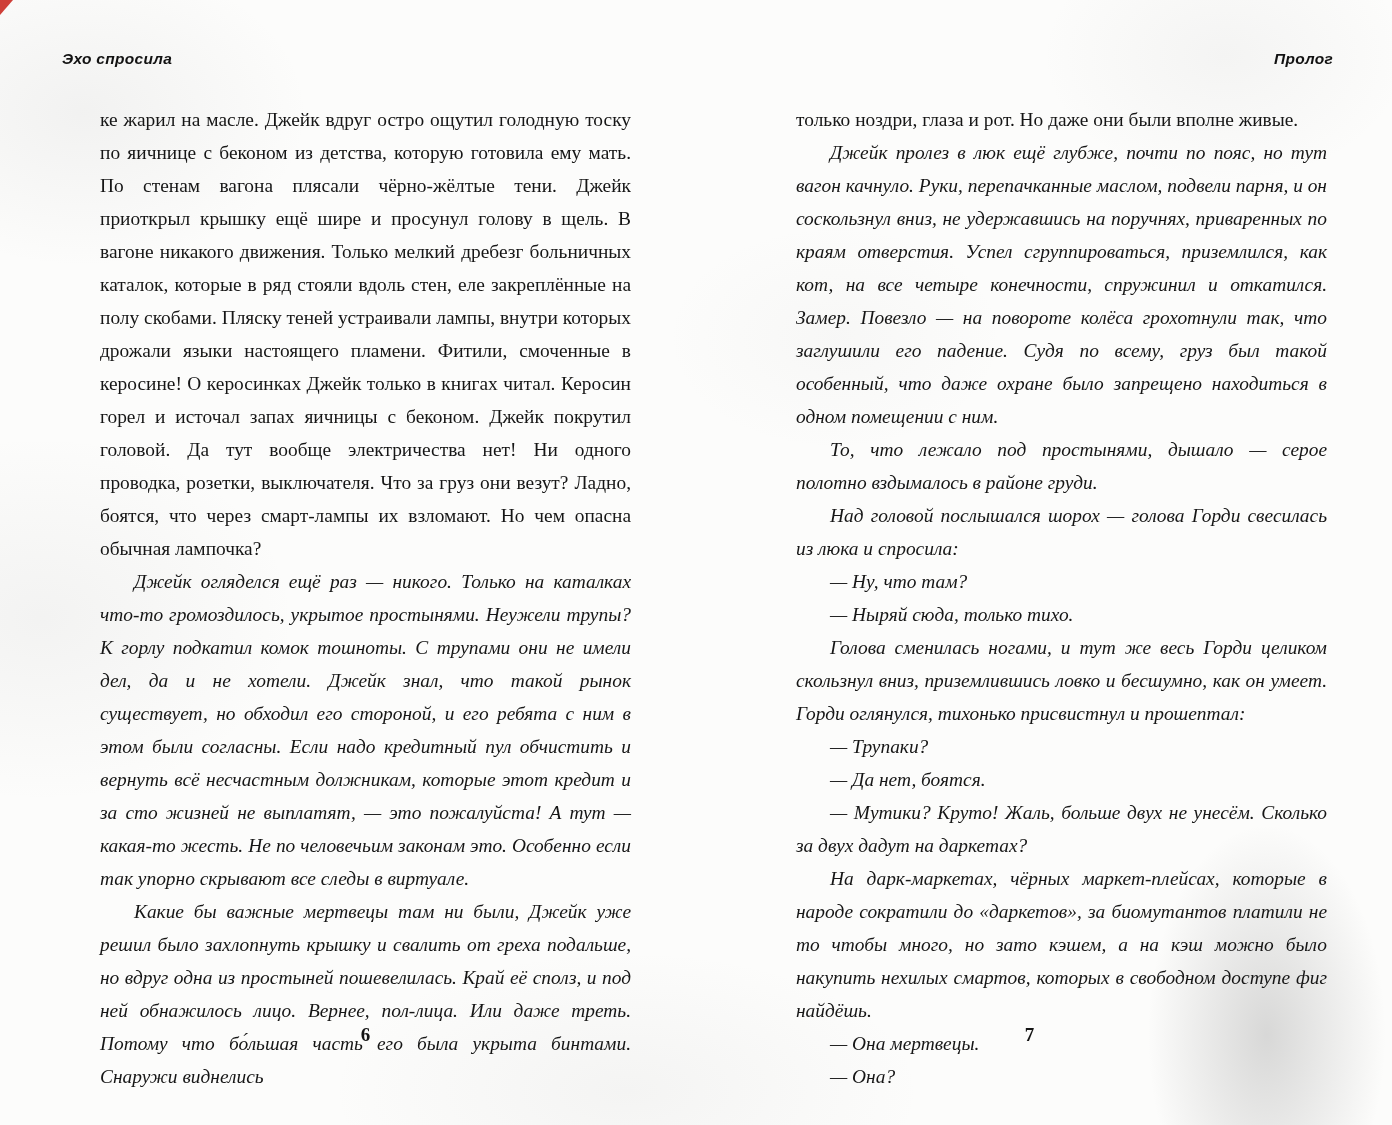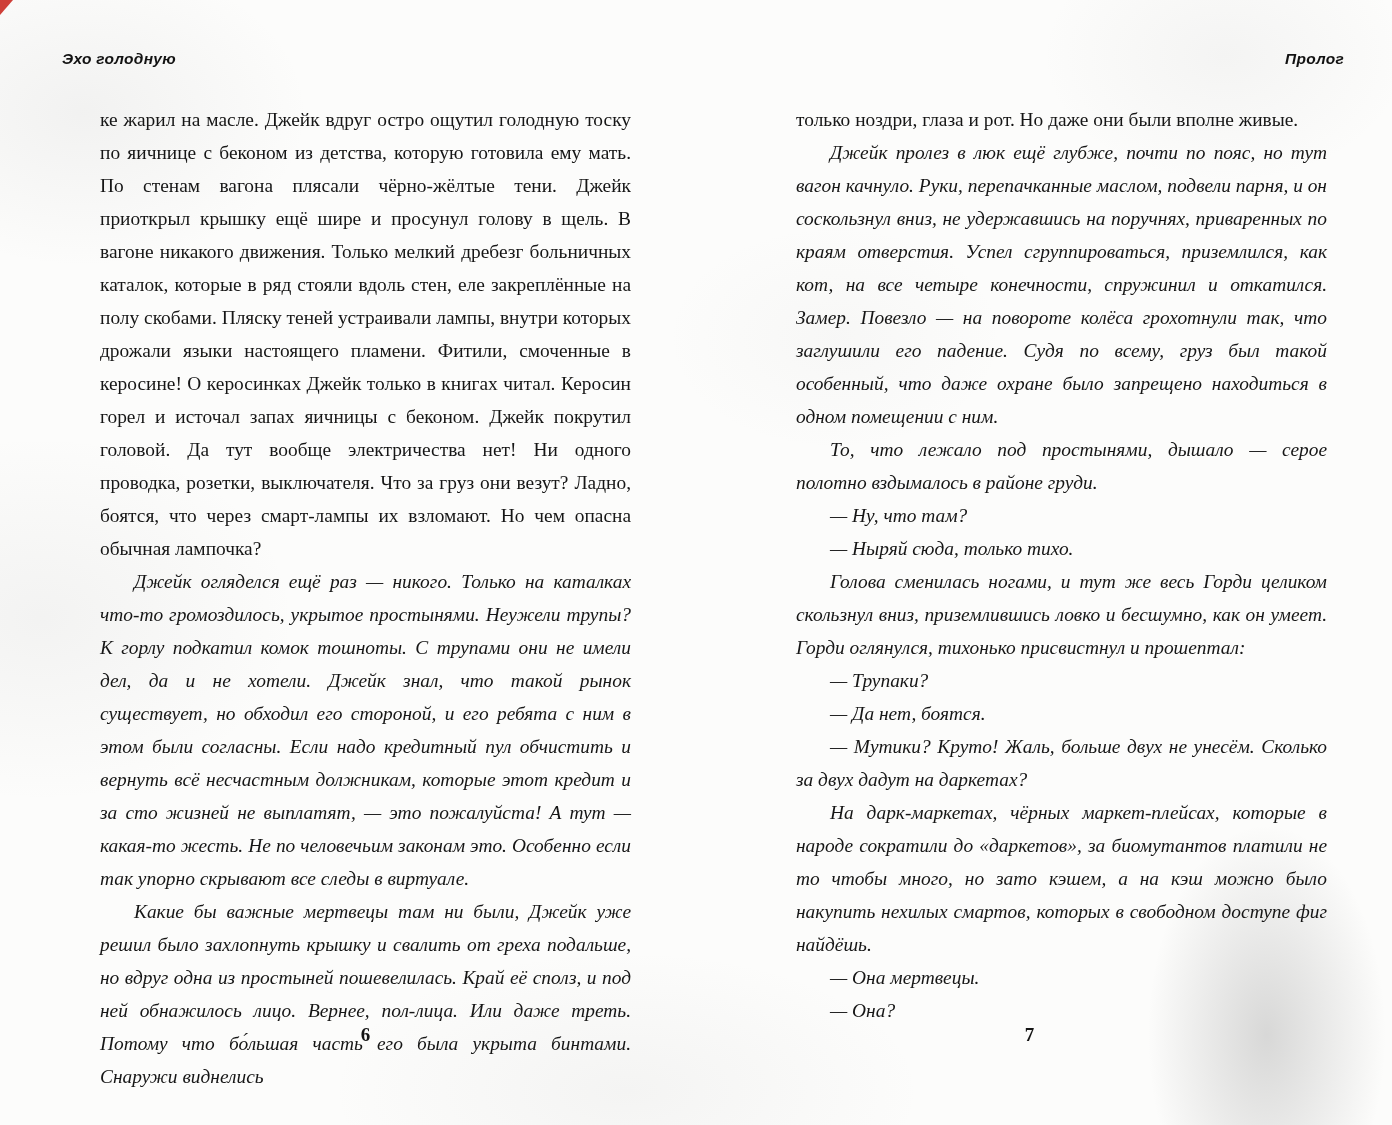--- a/index.html
+++ b/index.html
@@ -33,21 +33,21 @@
     position: absolute;
     top: 50px;
     font-family: "Liberation Sans", sans-serif;
     font-weight: bold;
     font-style: italic;
     font-size: 15.5px;
     letter-spacing: 0.3px;
     color: #121212;
   }
   .running-head.left { left: 62px; }
-  .running-head.right { right: 48px; }
+  .running-head.right { right: 59px; }
   .column {
     position: absolute;
     top: 103px;
     width: 531px;
     text-align: justify;
     font-size: 19.4px;
     line-height: 33px;
     color: #161616;
     hyphens: auto;
   }
@@ -67,34 +67,35 @@
   .page-number.left { left: 100px; }
   .page-number.right { left: 764px; }
 </style>
 </head>
 <body>
 
 <div class="scan">
 
   <div class="corner-mark"></div>
 
-  <div class="running-head left">Эхо голодную</div>
+  <div class="running-head left">Эхо спросила</div>
 
   <div class="running-head right">Пролог</div>
 
   <div class="column col-left">
       <p class="para">ке жарил на масле. Джейк вдруг остро ощутил голодную тоску по яичнице с беконом из детства, которую готовила ему мать. По стенам вагона плясали чёрно-жёлтые тени. Джейк приоткрыл крышку ещё шире и просунул голову в щель. В вагоне никакого движения. Только мелкий дребезг больничных каталок, которые в ряд стояли вдоль стен, еле закреплённые на полу скобами. Пляску теней устраивали лампы, внутри которых дрожали языки настоящего пламени. Фитили, смоченные в керосине! О керосинках Джейк только в книгах читал. Керосин горел и источал запах яичницы с беконом. Джейк покрутил головой. Да тут вообще электричества нет! Ни одного проводка, розетки, выключателя. Что за груз они везут? Ладно, боятся, что через смарт-лампы их взломают. Но чем опасна обычная лампочка?</p>
       <p class="para indent">Джейк огляделся ещё раз — никого. Только на каталках что-то громоздилось, укрытое простынями. Неужели трупы? К горлу подкатил комок тошноты. С трупами они не имели дел, да и не хотели. Джейк знал, что такой рынок существует, но обходил его стороной, и его ребята с ним в этом были согласны. Если надо кредитный пул обчистить и вернуть всё несчастным должникам, которые этот кредит и за сто жизней не выплатят, — это пожалуйста! А тут — какая-то жесть. Не по человечьим законам это. Особенно если так упорно скрывают все следы в виртуале.</p>
       <p class="para indent">Какие бы важные мертвецы там ни были, Джейк уже решил было захлопнуть крышку и свалить от греха подальше, но вдруг одна из простыней пошевелилась. Край её сполз, и под ней обнажилось лицо. Вернее, пол-лица. Или даже треть. Потому что бо́льшая часть его была укрыта бинтами. Снаружи виднелись</p>
     </div>
 
   <div class="column col-right">
       <p class="para">только ноздри, глаза и рот. Но даже они были вполне живые.</p>
       <p class="para indent">Джейк пролез в люк ещё глубже, почти по пояс, но тут вагон качнуло. Руки, перепачканные маслом, подвели парня, и он соскользнул вниз, не удержавшись на поручнях, приваренных по краям отверстия. Успел сгруппироваться, приземлился, как кот, на все четыре конечности, спружинил и откатился. Замер. Повезло — на повороте колёса грохотнули так, что заглушили его падение. Судя по всему, груз был такой особенный, что даже охране было запрещено находиться в одном помещении с ним.</p>
       <p class="para indent">То, что лежало под простынями, дышало — серое полотно вздымалось в районе груди.</p>
+      <p class="para indent">Над головой послышался шорох — голова Горди свесилась из люка и спросила:</p>
       <p class="para indent">— Ну, что там?</p>
       <p class="para indent">— Ныряй сюда, только тихо.</p>
       <p class="para indent">Голова сменилась ногами, и тут же весь Горди целиком скользнул вниз, приземлившись ловко и бесшумно, как он умеет. Горди оглянулся, тихонько присвистнул и прошептал:</p>
       <p class="para indent">— Трупаки?</p>
       <p class="para indent">— Да нет, боятся.</p>
       <p class="para indent">— Мутики? Круто! Жаль, больше двух не унесём. Сколько за двух дадут на даркетах?</p>
       <p class="para indent">На дарк-маркетах, чёрных маркет-плейсах, которые в народе сократили до «даркетов», за биомутантов платили не то чтобы много, но зато кэшем, а на кэш можно было накупить нехилых смартов, которых в свободном доступе фиг найдёшь.</p>
       <p class="para indent">— Она мертвецы.</p>
       <p class="para indent">— Она?</p>
     </div>

